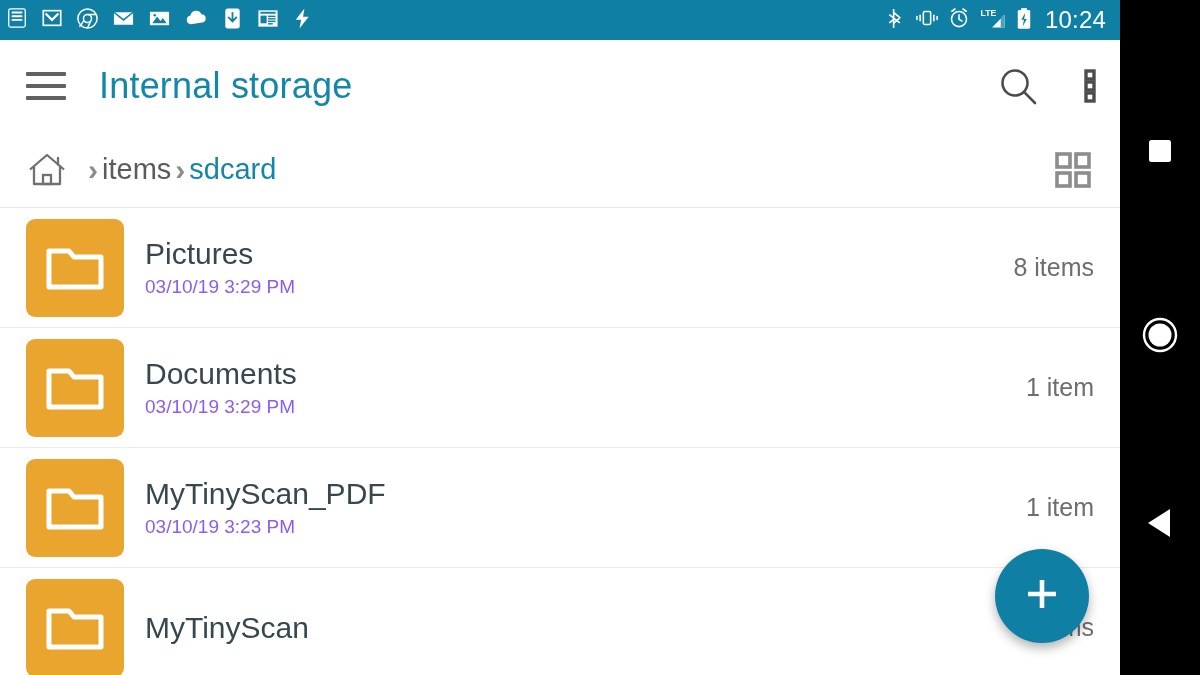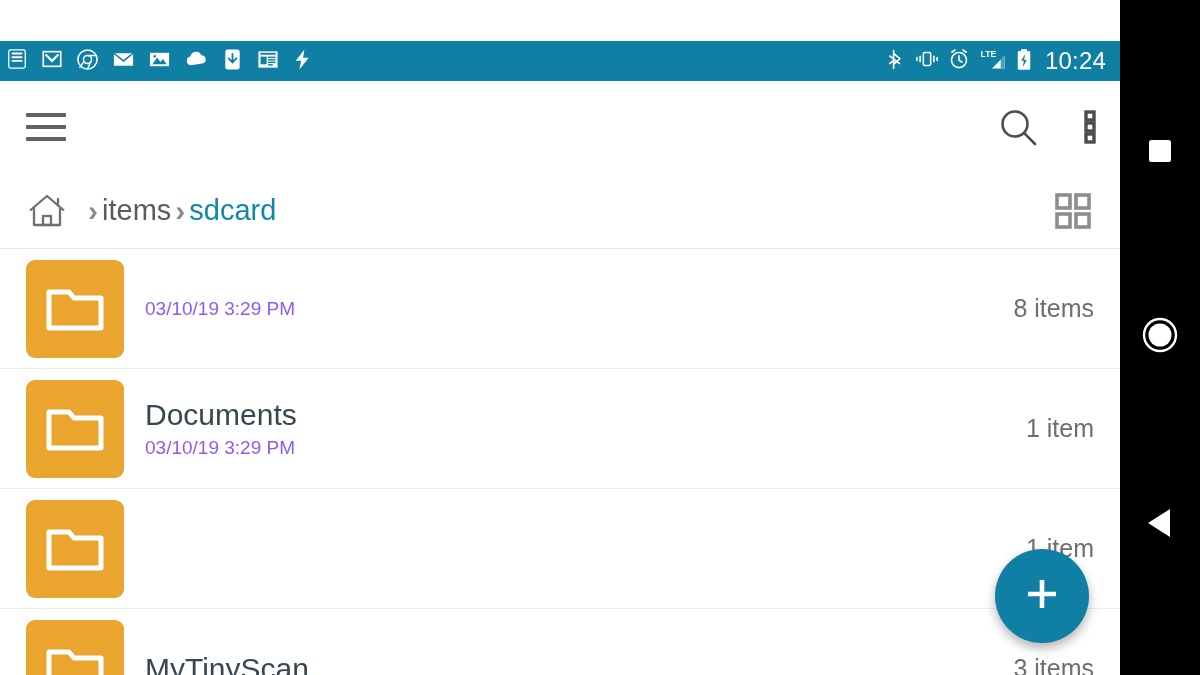--- a/index.html
+++ b/index.html
@@ -24,21 +24,20 @@
   }
 
   
   #statusbar {
     position:relative;
     height:40px;
     background:#107FA4;
     display:flex;
     align-items:center;
     padding:0 10px 0 6px;
-    margin-top:41px;
   }
   #status-left { display:flex; align-items:center; gap:13px; }
   #status-right {
     margin-left:auto;
     display:flex; align-items:center; gap:9px;
     padding-right:4px;
   }
   .sicon { display:block; }
   #clock {
     color:#fff;
@@ -309,20 +308,21 @@
     </div>
 
     <div id="appbar">
 
       <div id="hamburger">
         <i></i>
           <i></i>
           <i></i>
       </div>
 
+      <div id="apptitle">Internal storage</div>
 
       <div id="appbar-actions">
 
         <div class="iconbtn">
           <svg width="48" height="48" viewBox="0 0 48 48">
             <circle cx="21" cy="21" r="12.5" fill="none" stroke="#4c4c4c" stroke-width="2.6"></circle>
             <path d="M30.2 30.2 L41 41" stroke="#4c4c4c" stroke-width="2.6" stroke-linecap="round"></path>
           </svg>
         </div>
 
@@ -370,20 +370,21 @@
 
     <div id="filelist">
 
       <div class="row">
         <div class="folder-icon">
           <svg width="58" height="50" viewBox="0 0 58 50">
             <path d="M3 8 h20 l5 6 h27 v30 h-52 z" fill="none" stroke="#fff" stroke-width="5" stroke-linejoin="round"></path>
           </svg>
         </div>
         <div class="row-text">
+          <div class="row-name">Pictures</div>
           <div class="row-date">03/10/19 3:29 PM</div>
         </div>
         <div class="row-count">8 items</div>
       </div>
 
       <div class="row">
         <div class="folder-icon">
           <svg width="58" height="50" viewBox="0 0 58 50">
             <path d="M3 8 h20 l5 6 h27 v30 h-52 z" fill="none" stroke="#fff" stroke-width="5" stroke-linejoin="round"></path>
           </svg>
@@ -393,20 +394,24 @@
           <div class="row-date">03/10/19 3:29 PM</div>
         </div>
         <div class="row-count">1 item</div>
       </div>
 
       <div class="row">
         <div class="folder-icon">
           <svg width="58" height="50" viewBox="0 0 58 50">
             <path d="M3 8 h20 l5 6 h27 v30 h-52 z" fill="none" stroke="#fff" stroke-width="5" stroke-linejoin="round"></path>
           </svg>
+        </div>
+        <div class="row-text">
+          <div class="row-name">MyTinyScan_PDF</div>
+          <div class="row-date">03/10/19 3:23 PM</div>
         </div>
         <div class="row-count">1 item</div>
       </div>
 
       <div class="row">
         <div class="folder-icon">
           <svg width="58" height="50" viewBox="0 0 58 50">
             <path d="M3 8 h20 l5 6 h27 v30 h-52 z" fill="none" stroke="#fff" stroke-width="5" stroke-linejoin="round"></path>
           </svg>
         </div>

